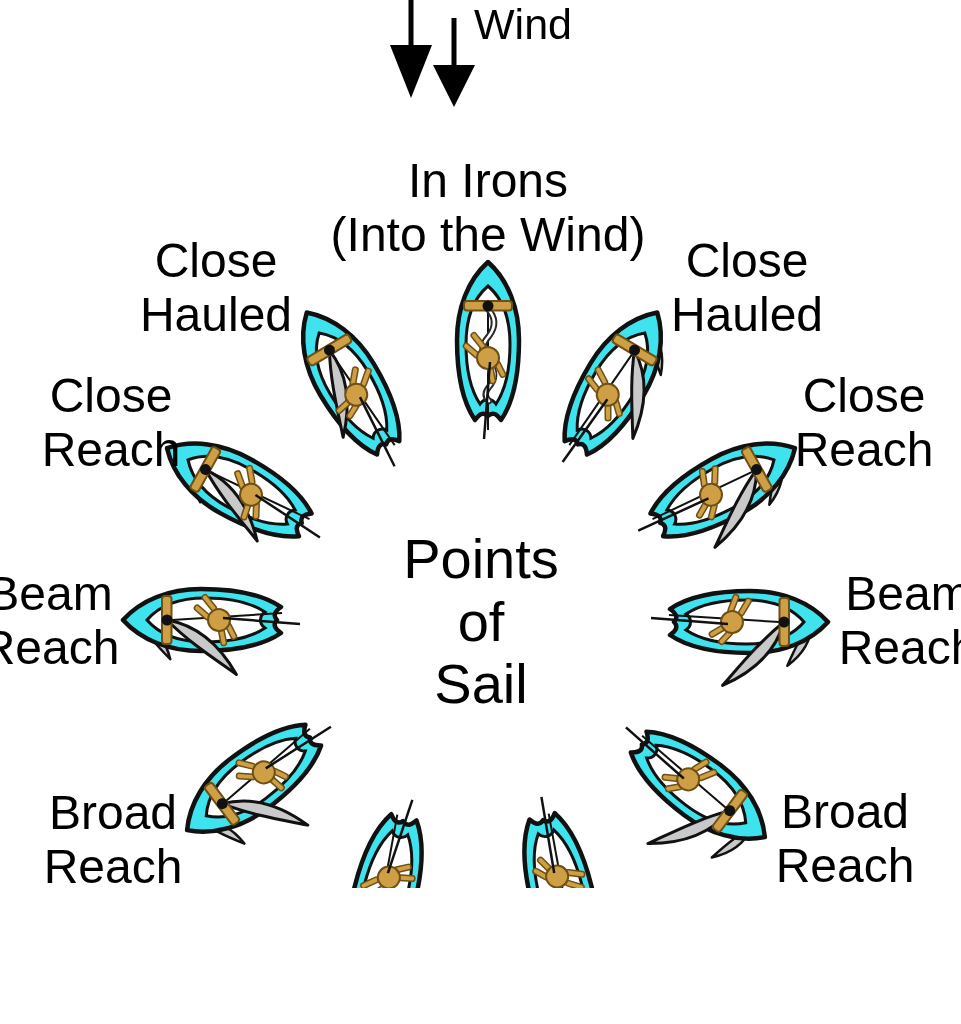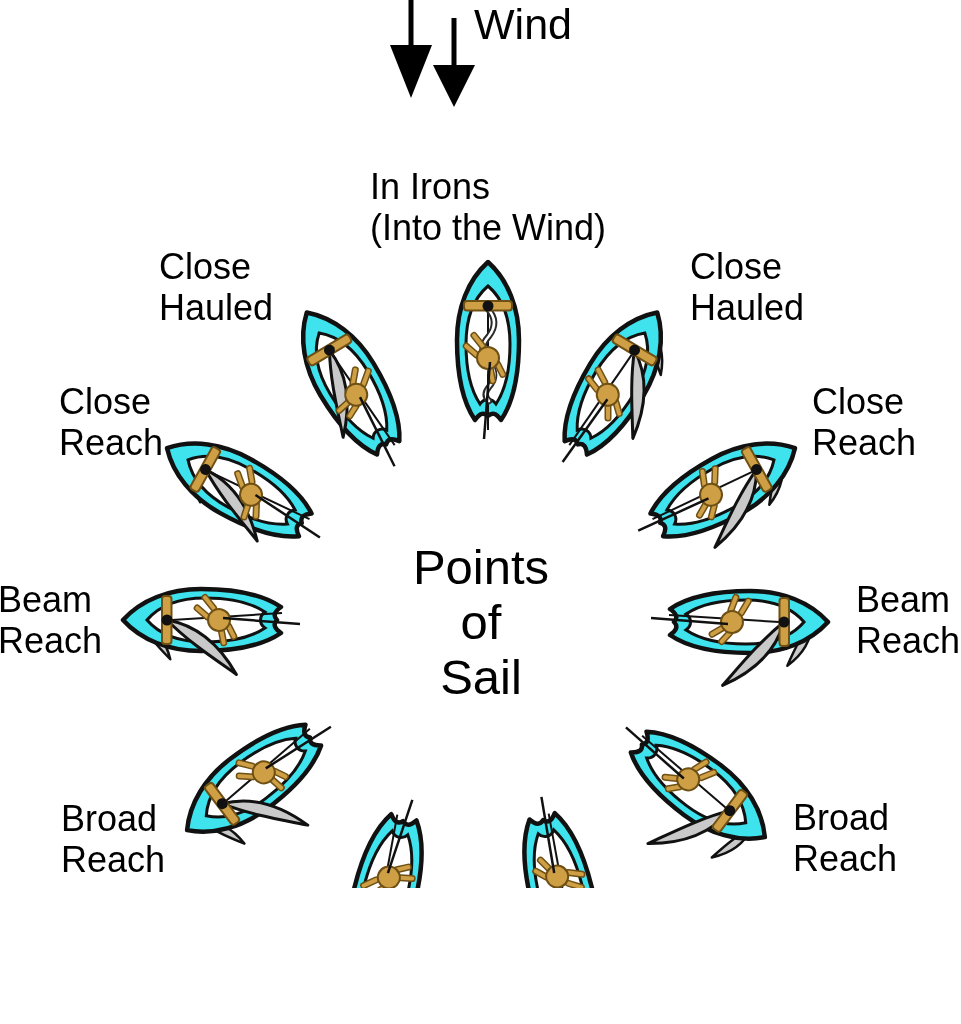--- a/index.html
+++ b/index.html
@@ -1,22 +1,22 @@
 <!DOCTYPE html>
 <html><head>
 <meta charset="utf-8">
 <style>
   html,body{margin:0;padding:0;background:#ffffff;}
   .stage{position:relative;width:961px;height:888px;background:#fff;overflow:hidden;
          font-family:"Liberation Sans", sans-serif;color:#000;}
   svg{position:absolute;left:0;top:0;}
-  .lbl{position:absolute;transform:translate(-50%,-50%);text-align:left;
-       white-space:pre-line;font-size:36px;line-height:1.13;color:#000;}
+  .lbl{position:absolute;transform:translate(-50%,-50%);text-align:center;
+       white-space:pre-line;font-size:48px;line-height:1.13;color:#000;}
   .title{position:absolute;transform:translate(-50%,-50%);text-align:center;
-       white-space:pre-line;font-size:49px;line-height:1.12;color:#000;}
+       white-space:pre-line;font-size:56px;line-height:1.12;color:#000;}
   .wind{position:absolute;font-size:43px;line-height:1;color:#000;white-space:nowrap;}
 </style>
 </head>
 <body>
 
 <div class="stage">
 
   <svg width="961" height="1024" viewBox="0 0 961 1024">
     <g id="wind-arrows">
       <line x1="411" y1="0" x2="411" y2="50" stroke="#000" stroke-width="5"></line>

